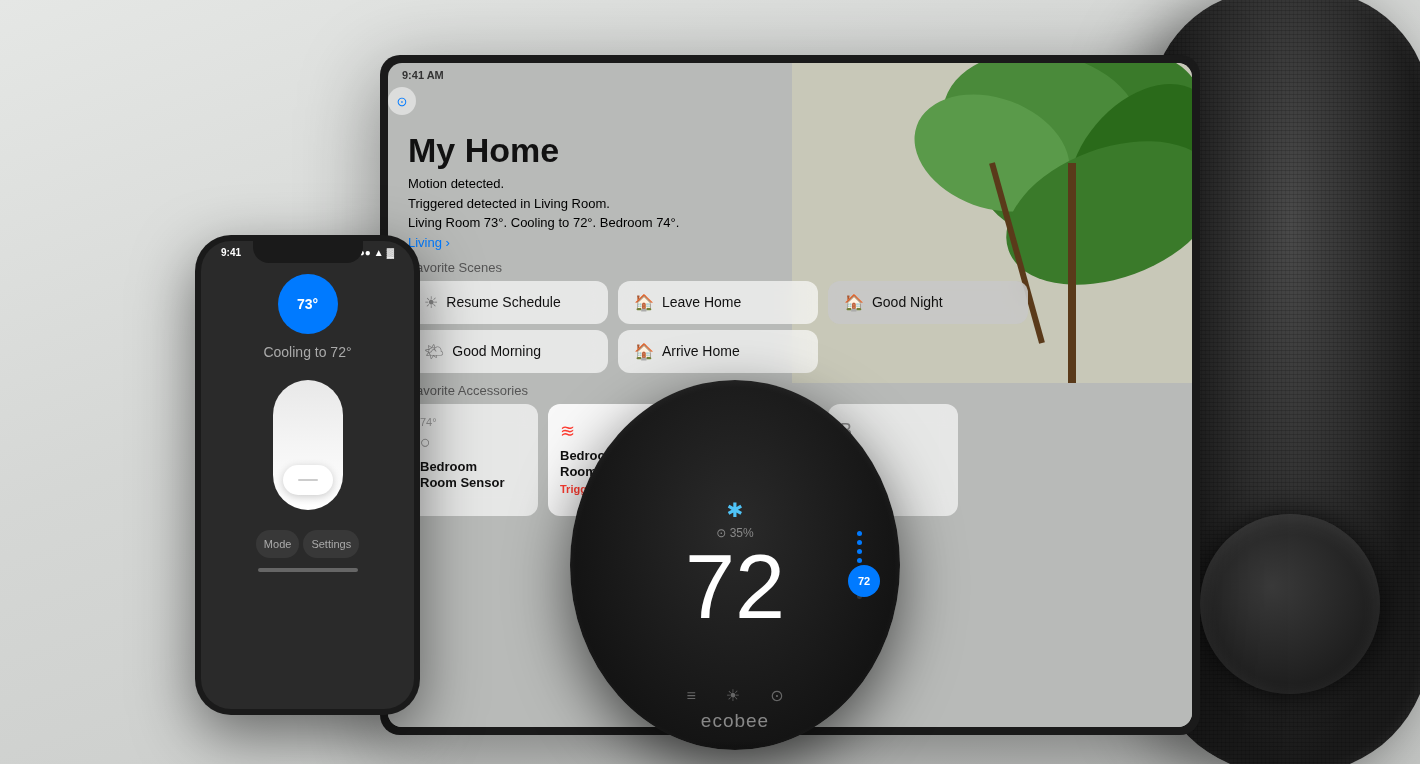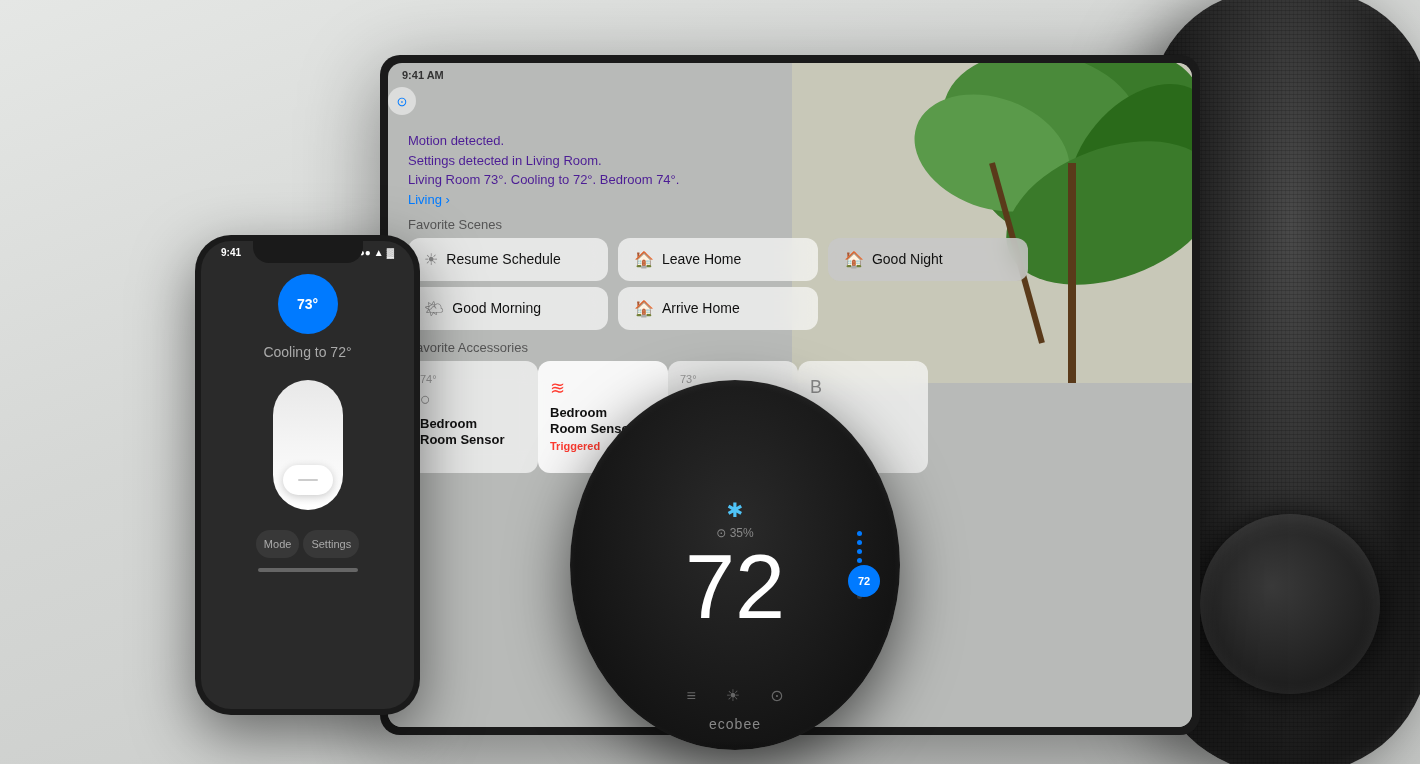--- a/index.html
+++ b/index.html
@@ -146,21 +146,21 @@
 
     
     .home-title {
       font-size: 34px;
       font-weight: 700;
       color: #111;
       margin-bottom: 4px;
     }
     .home-subtitle {
       font-size: 13px;
-      color: #4c1d95;
+      color: #000000;
       line-height: 1.5;
     }
     .home-details {
       font-size: 13px;
       color: #007aff;
       margin-top: 2px;
     }
 
     
     .plant-area {
@@ -214,20 +214,21 @@
     }
     .scene-card-label {
       font-size: 14px;
       font-weight: 500;
       color: #111;
     }
 
     
     .accessories-row {
       display: flex;
+      gap: 10px;
       margin-top: 4px;
       overflow: hidden;
     }
     .accessory-card {
       background: rgba(255,255,255,0.65);
       backdrop-filter: blur(10px);
       border-radius: 12px;
       padding: 12px;
       min-width: 100px;
       max-width: 130px;
@@ -498,21 +499,21 @@
     }
     .ecobee-icon {
       font-size: 16px;
       color: #666;
     }
 
     
     .ecobee-label {
       position: absolute;
       bottom: 18px;
-      font-size: 14px;
+      font-size: 19px;
       color: #888;
       letter-spacing: 1px;
     }
 
     
     .shadow-ellipse {
       position: absolute;
       bottom: -20px;
       left: 50%;
       transform: translateX(-50%);
@@ -569,23 +570,24 @@
 
       <div class="ipad-topbar">
         <div class="ipad-location-btn">⊙</div>
         <div class="ipad-edit-add">
           <div class="ipad-btn">Edit</div>
           <div class="ipad-btn-add">+</div>
         </div>
       </div>
 
       <div class="ipad-content">
+        <div class="home-title">My Home</div>
         <div class="home-subtitle">
           <span>Motion detected.</span><br>
-          <span>Settings detected in Living Room.</span><br>
+          <span>Triggered detected in Living Room.</span><br>
           <span>Living Room 73°. Cooling to 72°. Bedroom 74°.</span>
         </div>
         <div class="home-details">Living ›</div>
 
         <div class="section-label">Favorite Scenes</div>
         <div class="scene-cards">
           <div class="scene-card">
             <span class="scene-card-icon">☀</span>
             <span class="scene-card-label">Resume Schedule</span>
           </div>

